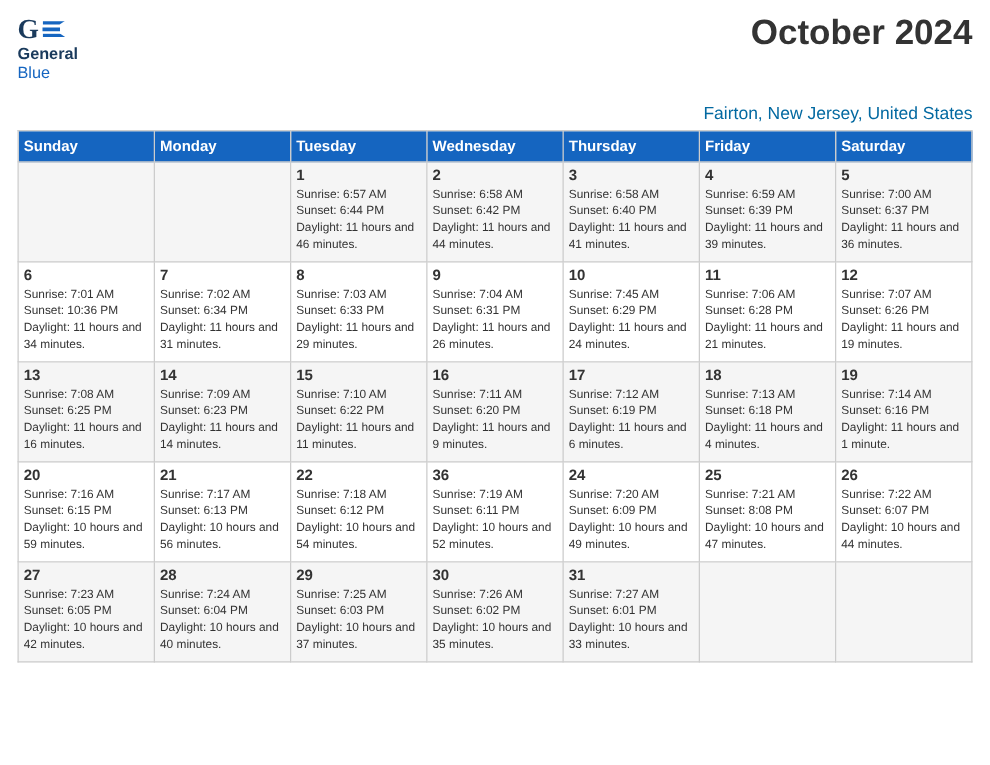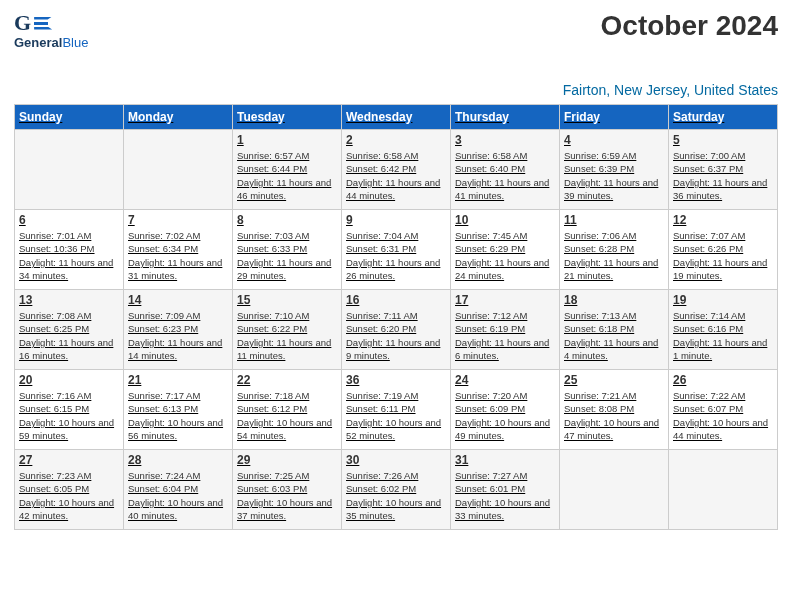--- a/index.html
+++ b/index.html
@@ -38,21 +38,20 @@
     .title-area h2 {
       font-size: 14px;
       color: #0369a1;
       font-weight: normal;
       margin-top: 40px;
     }
     .calendar-table {
       width: 100%;
       border-collapse: collapse;
       table-layout: fixed;
-      text-decoration: underline;
     }
     .calendar-table thead tr th {
       background: #1565c0;
       color: #fff;
       font-size: 12px;
       font-weight: bold;
       padding: 5px 4px;
       text-align: left;
       border: 1px solid #ccc;
     }
@@ -126,21 +125,21 @@
   <div class="header">
     <div class="logo">
       <div class="logo-wrapper">
         <span class="logo-g">G</span>
         <div class="logo-lines">
           <div class="logo-line1"></div>
           <div class="logo-line2"></div>
           <div class="logo-line3"></div>
         </div>
       </div>
-      <div style="display:flex; flex-direction:row; margin-top:0px; line-height:1.15;">
+      <div style="display:flex; flex-direction:column; margin-top:0px; line-height:1.15;">
         <span style="font-size:13px; font-weight:bold; color:#1a3a5c; font-family:Arial,sans-serif;">General</span>
         <span style="font-size:13px; font-weight:normal; color:#1565c0; font-family:Arial,sans-serif;">Blue</span>
       </div>
     </div>
     <div class="title-area">
       <h1>October 2024</h1>
       <h2>Fairton, New Jersey, United States</h2>
     </div>
   </div>
 

